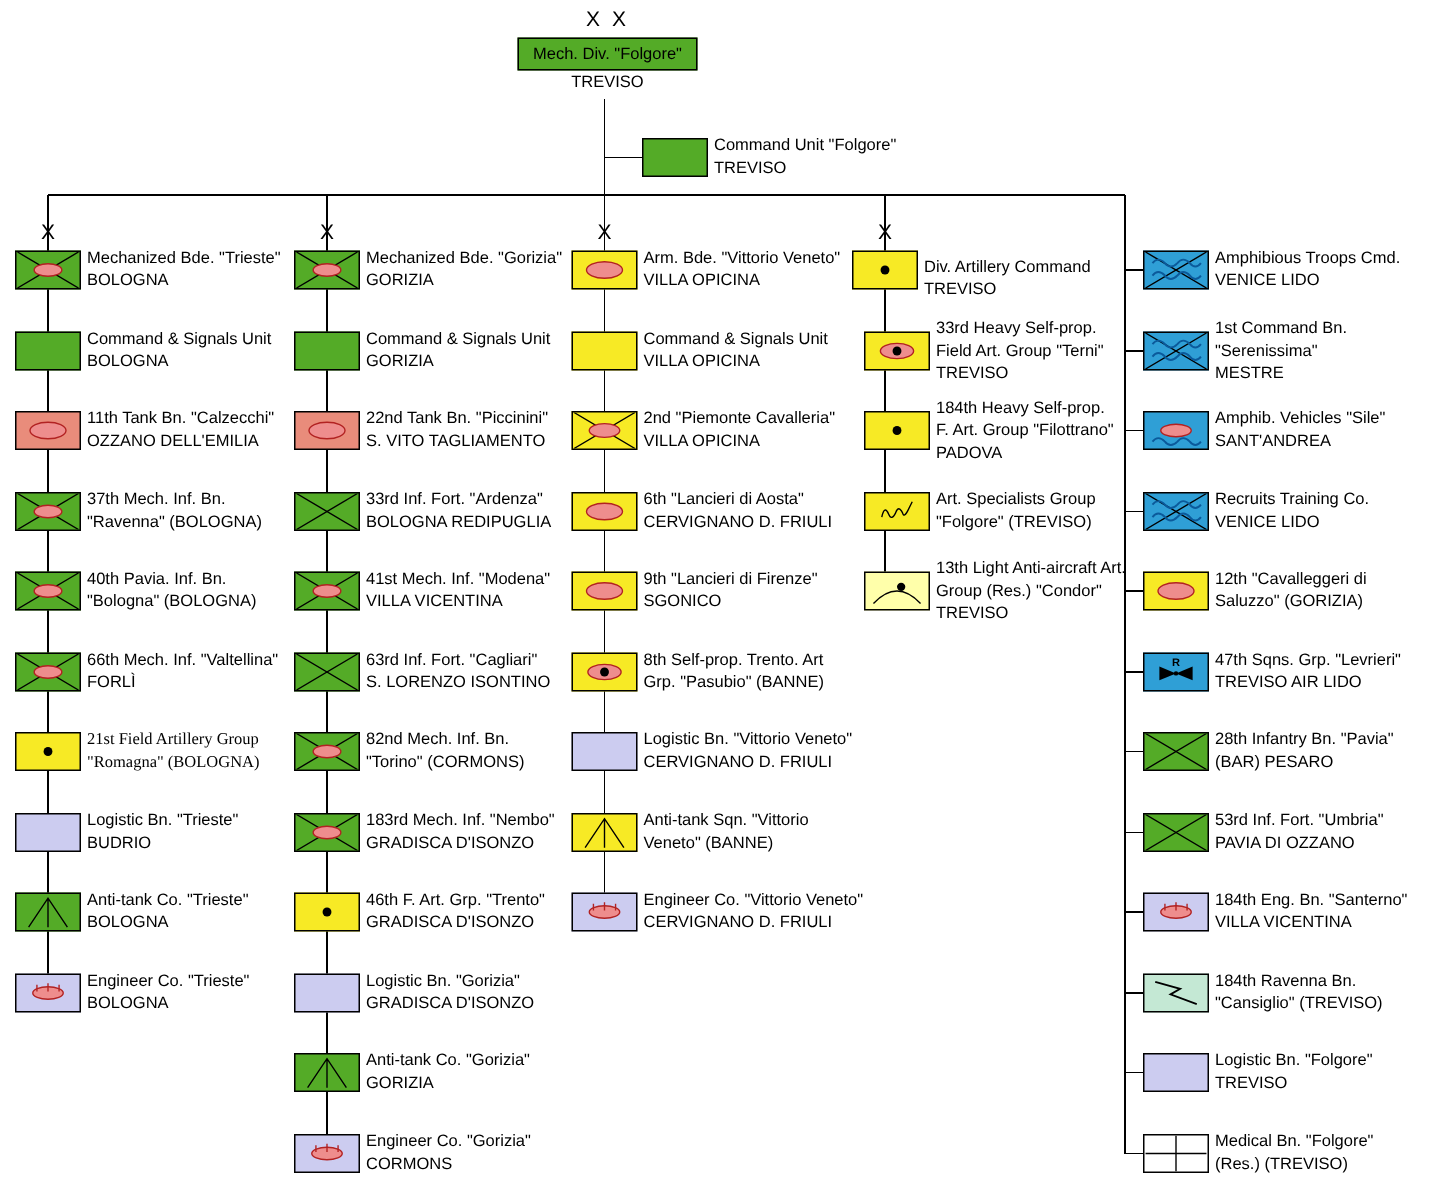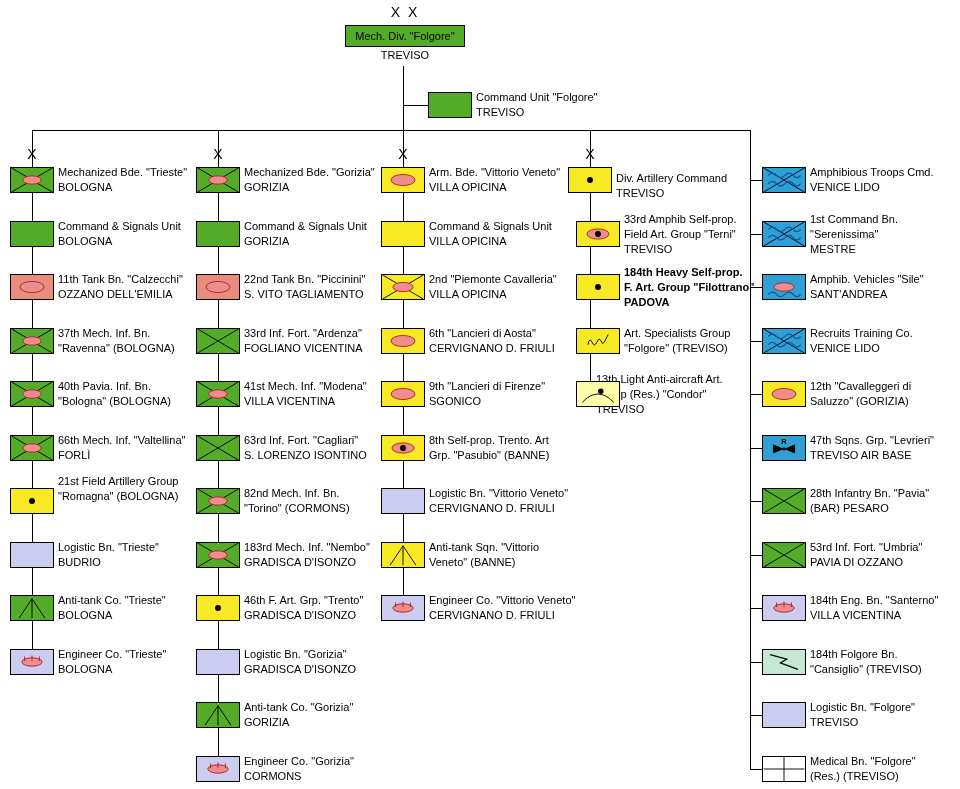--- a/index.html
+++ b/index.html
@@ -119,21 +119,21 @@
       </div>
       <div class="label" style="left: 58px; top: 433px;">
         <div class="labelline">66th Mech. Inf. "Valtellina"</div>
         <div class="labelline">FORLÌ</div>
       </div>
       <div class="unitbox" style="left: 10px; top: 488px; background: rgb(247, 234, 37);">
         <svg viewBox="0 0 44 26" stroke="#000" stroke-width="1">
           <circle cx="22" cy="13" r="3.2" fill="#000" stroke="none"></circle>
         </svg>
       </div>
-      <div class="label" style="left: 58px; top: 474px;">
+      <div class="label" style="left: 58px; top: 486px; font-family: Liberation Serif, serif;">
         <div class="labelline">21st Field Artillery Group</div>
         <div class="labelline">"Romagna" (BOLOGNA)</div>
       </div>
       <div class="unitbox" style="left: 10px; top: 542px; background: rgb(204, 204, 240);"></div>
       <div class="label" style="left: 58px; top: 540px;">
         <div class="labelline">Logistic Bn. "Trieste"</div>
         <div class="labelline">BUDRIO</div>
       </div>
       <div class="unitbox" style="left: 10px; top: 595px; background: rgb(84, 171, 39);">
         <svg viewBox="0 0 44 26" stroke="#000" stroke-width="1">
@@ -181,21 +181,21 @@
         <div class="labelline">S. VITO TAGLIAMENTO</div>
       </div>
       <div class="unitbox" style="left: 196px; top: 328px; background: rgb(84, 171, 39);">
         <svg viewBox="0 0 44 26" stroke="#000" stroke-width="1">
           <line x1="0" y1="0" x2="44" y2="26"></line>
           <line x1="0" y1="26" x2="44" y2="0"></line>
         </svg>
       </div>
       <div class="label" style="left: 244px; top: 326px;">
         <div class="labelline">33rd Inf. Fort. "Ardenza"</div>
-        <div class="labelline">FOGLIANO VICENTINA</div>
+        <div class="labelline">BOLOGNA REDIPUGLIA</div>
       </div>
       <div class="unitbox" style="left: 196px; top: 381px; background: rgb(84, 171, 39);">
         <svg viewBox="0 0 44 26" stroke="#000" stroke-width="1">
           <line x1="0" y1="0" x2="44" y2="26"></line>
           <line x1="0" y1="26" x2="44" y2="0"></line>
           <ellipse cx="22" cy="13" rx="10" ry="4.5" fill="#ee8d8d" stroke="#b22222"></ellipse>
         </svg>
       </div>
       <div class="label" style="left: 244px; top: 379px;">
         <div class="labelline">41st Mech. Inf. "Modena"</div>
@@ -354,50 +354,50 @@
         <div class="labelline">Div. Artillery Command</div>
         <div class="labelline">TREVISO</div>
       </div>
       <div class="unitbox" style="left: 576px; top: 221px; background: rgb(247, 234, 37);">
         <svg viewBox="0 0 44 26" stroke="#000" stroke-width="1">
           <ellipse cx="22" cy="13" rx="12" ry="5.5" fill="#ee8d8d" stroke="#b22222"></ellipse>
           <circle cx="22" cy="13" r="3.2" fill="#000" stroke="none"></circle>
         </svg>
       </div>
       <div class="label" style="left: 624px; top: 212px;">
-        <div class="labelline">33rd Amphib Self-prop.</div>
+        <div class="labelline">33rd Heavy Self-prop.</div>
         <div class="labelline">Field Art. Group "Terni"</div>
         <div class="labelline">TREVISO</div>
       </div>
       <div class="unitbox" style="left: 576px; top: 274px; background: rgb(247, 234, 37);">
         <svg viewBox="0 0 44 26" stroke="#000" stroke-width="1">
           <circle cx="22" cy="13" r="3.2" fill="#000" stroke="none"></circle>
         </svg>
       </div>
-      <div class="label" style="left: 624px; top: 265px; font-weight: bold;">
+      <div class="label" style="left: 624px; top: 265px;">
         <div class="labelline">184th Heavy Self-prop.</div>
         <div class="labelline">F. Art. Group "Filottrano"</div>
         <div class="labelline">PADOVA</div>
       </div>
       <div class="unitbox" style="left: 576px; top: 328px; background: rgb(247, 234, 37);">
         <svg viewBox="0 0 44 26" stroke="#000" stroke-width="1">
           <path d="M11,17 q2,-9 5,-2 q2,5 5,-1 q2,-6 5,0 q1,4 4,-2 l3,-6" fill="none"></path>
         </svg>
       </div>
       <div class="label" style="left: 624px; top: 326px;">
         <div class="labelline">Art. Specialists Group</div>
         <div class="labelline">"Folgore" (TREVISO)</div>
       </div>
       <div class="unitbox" style="left: 576px; top: 381px; background: rgb(255, 255, 170);">
         <svg viewBox="0 0 44 26" stroke="#000" stroke-width="1">
           <path d="M5,22 Q22,4 39,22" fill="none"></path>
           <circle cx="25" cy="10" r="3" fill="#000" stroke="none"></circle>
         </svg>
       </div>
-      <div class="label" style="left: 596px; top: 372px;">
+      <div class="label" style="left: 624px; top: 372px;">
         <div class="labelline">13th Light Anti-aircraft Art.</div>
         <div class="labelline">Group (Res.) "Condor"</div>
         <div class="labelline">TREVISO</div>
       </div>
       <div class="unitbox" style="left: 762px; top: 167px; background: rgb(47, 159, 214);">
         <svg viewBox="0 0 44 26" stroke="#000" stroke-width="1">
           <line x1="0" y1="0" x2="44" y2="26"></line>
           <line x1="0" y1="26" x2="44" y2="0"></line>
           <path d="M5,8 q4,-5 9,0 q4,5 9,0 q4,-5 9,0 q4,5 8,0" fill="none" stroke="#0b5a9b" stroke-width="1.4"></path>
           <path d="M5,17 q4,-5 9,0 q4,5 9,0 q4,-5 9,0 q4,5 8,0" fill="none" stroke="#0b5a9b" stroke-width="1.4"></path>
@@ -454,21 +454,21 @@
       <div class="unitbox" style="left: 762px; top: 435px; background: rgb(47, 159, 214);">
         <svg viewBox="0 0 44 26" stroke="#000" stroke-width="1">
           <polygon points="10,19 22,14 10,9" fill="#000" stroke="none"></polygon>
           <polygon points="34,19 22,14 34,9" fill="#000" stroke="none"></polygon>
           <circle cx="22" cy="14" r="1.6" fill="#000" stroke="none"></circle>
           <text x="22" y="9" text-anchor="middle" font-size="8" font-weight="bold" fill="#000" stroke="none">R</text>
         </svg>
       </div>
       <div class="label" style="left: 810px; top: 433px;">
         <div class="labelline">47th Sqns. Grp. "Levrieri"</div>
-        <div class="labelline">TREVISO AIR BASE</div>
+        <div class="labelline">TREVISO AIR LIDO</div>
       </div>
       <div class="unitbox" style="left: 762px; top: 488px; background: rgb(84, 171, 39);">
         <svg viewBox="0 0 44 26" stroke="#000" stroke-width="1">
           <line x1="0" y1="0" x2="44" y2="26"></line>
           <line x1="0" y1="26" x2="44" y2="0"></line>
         </svg>
       </div>
       <div class="label" style="left: 810px; top: 486px;">
         <div class="labelline">28th Infantry Bn. "Pavia"</div>
         <div class="labelline">(BAR) PESARO</div>
@@ -492,21 +492,21 @@
       <div class="label" style="left: 810px; top: 593px;">
         <div class="labelline">184th Eng. Bn. "Santerno"</div>
         <div class="labelline">VILLA VICENTINA</div>
       </div>
       <div class="unitbox" style="left: 762px; top: 649px; background: rgb(196, 232, 212);">
         <svg viewBox="0 0 44 26" stroke="#000" stroke-width="1">
           <path d="M7,5 L25,10 L18,14 L37,21" fill="none" stroke-width="1.3"></path>
         </svg>
       </div>
       <div class="label" style="left: 810px; top: 647px;">
-        <div class="labelline">184th Folgore Bn.</div>
+        <div class="labelline">184th Ravenna Bn.</div>
         <div class="labelline">"Cansiglio" (TREVISO)</div>
       </div>
       <div class="unitbox" style="left: 762px; top: 702px; background: rgb(204, 204, 240);"></div>
       <div class="label" style="left: 810px; top: 700px;">
         <div class="labelline">Logistic Bn. "Folgore"</div>
         <div class="labelline">TREVISO</div>
       </div>
       <div class="unitbox" style="left: 762px; top: 756px; background: rgb(255, 255, 255);">
         <svg viewBox="0 0 44 26" stroke="#000" stroke-width="1">
           <line x1="22" y1="0" x2="22" y2="26"></line>

